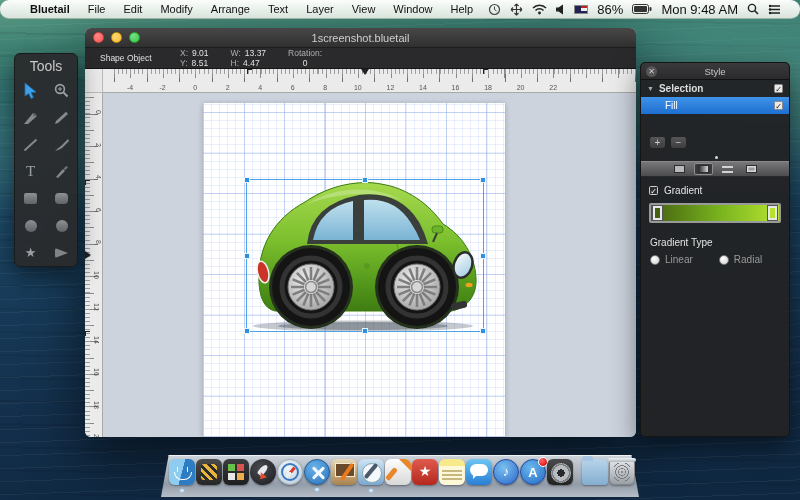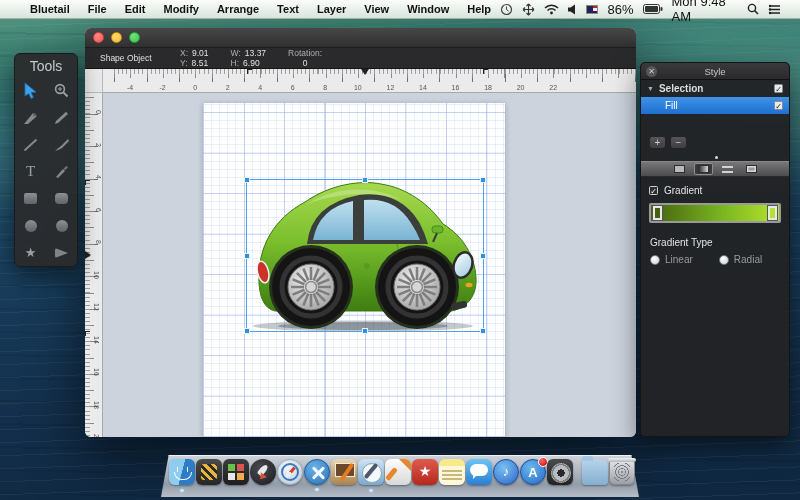--- a/index.html
+++ b/index.html
@@ -11,25 +11,25 @@
   .waves { position:absolute; inset:0;
     background:
       radial-gradient(ellipse 420px 200px at 96% 16%, rgba(96,170,138,.55), transparent 60%),
       radial-gradient(ellipse 300px 120px at 10% 30%, rgba(120,190,170,.25), transparent 60%),
       repeating-linear-gradient(178deg, rgba(255,255,255,.05) 0 1px, transparent 1px 13px),
       repeating-linear-gradient(181deg, rgba(0,0,0,.08) 0 2px, transparent 2px 23px); }
 
   
   .menubar { position:absolute; left:0; top:0; width:800px; height:19px;
     background:linear-gradient(#fbfdfb,#d9e4dc); border-bottom:1px solid #9fb3a6;
-    display:flex; align-items:center; font-size:11px; color:#111; z-index:50; }
+    display:flex; align-items:center; font-size:11px; color:#111; z-index:50;border-radius:9px; }
   .mb-left { display:flex; align-items:center; }
   .apple { font-size:12px; padding:0 10px 0 11px; }
   .appname { font-weight:bold; padding:0 9px; }
-  .menu-item { padding:0 9px;font-weight:bold; }
+  .menu-item { padding:0 9px; }
   .mb-right { margin-left:auto; display:flex; align-items:center; gap:9px; padding-right:19px; font-size:13px; }
   .sicon { display:inline-flex; align-items:center; }
   .flagicon { width:14px; height:9px; border:0.5px solid #888; background:linear-gradient(#b22 0 33%,#eee 33% 66%,#225 66%); position:relative; }
   .flagicon:before { content:""; position:absolute; left:0; top:0; width:6px; height:5px; background:#225; }
 
   
   .tools { position:absolute; left:14px; top:53px; width:64px; height:214px;
     background:rgba(42,44,46,.96); border:1px solid #1a1a1a; border-radius:6px;
     box-shadow:0 8px 22px rgba(0,0,0,.5); z-index:30; }
   .tools-title { text-align:center; font-size:14px; color:#c9c9c9; padding:4px 0 3px; }
@@ -321,20 +321,21 @@
         </div>
       <div class="tool">★</div>
       <div class="tool">
           <span class="cone"></span>
         </div>
     </div>
   </div>
 
   <div class="window">
     <div class="titlebar">
+      <span class="wtitle">1screenshot.bluetail</span>
       <div class="lights">
         <span class="light l-close"></span>
         <span class="light l-min"></span>
         <span class="light l-zoom"></span>
       </div>
     </div>
     <div class="infobar">
       <span class="objtype">Shape Object</span>
       <div class="icol">
         <div class="irow">
@@ -346,21 +347,21 @@
             <span>8.51</span>
           </div>
       </div>
       <div class="icol">
         <div class="irow">
             <span class="ilabel">W:</span>
             <span>13.37</span>
           </div>
         <div class="irow">
             <span class="ilabel">H:</span>
-            <span>6.90</span>
+            <span>4.47</span>
           </div>
       </div>
       <div class="icol rotcol">
         <span class="ilabel">Rotation:</span>
         <span>0</span>
       </div>
     </div>
 
     <div class="ruler-corner"></div>
     <div class="top-ruler">

